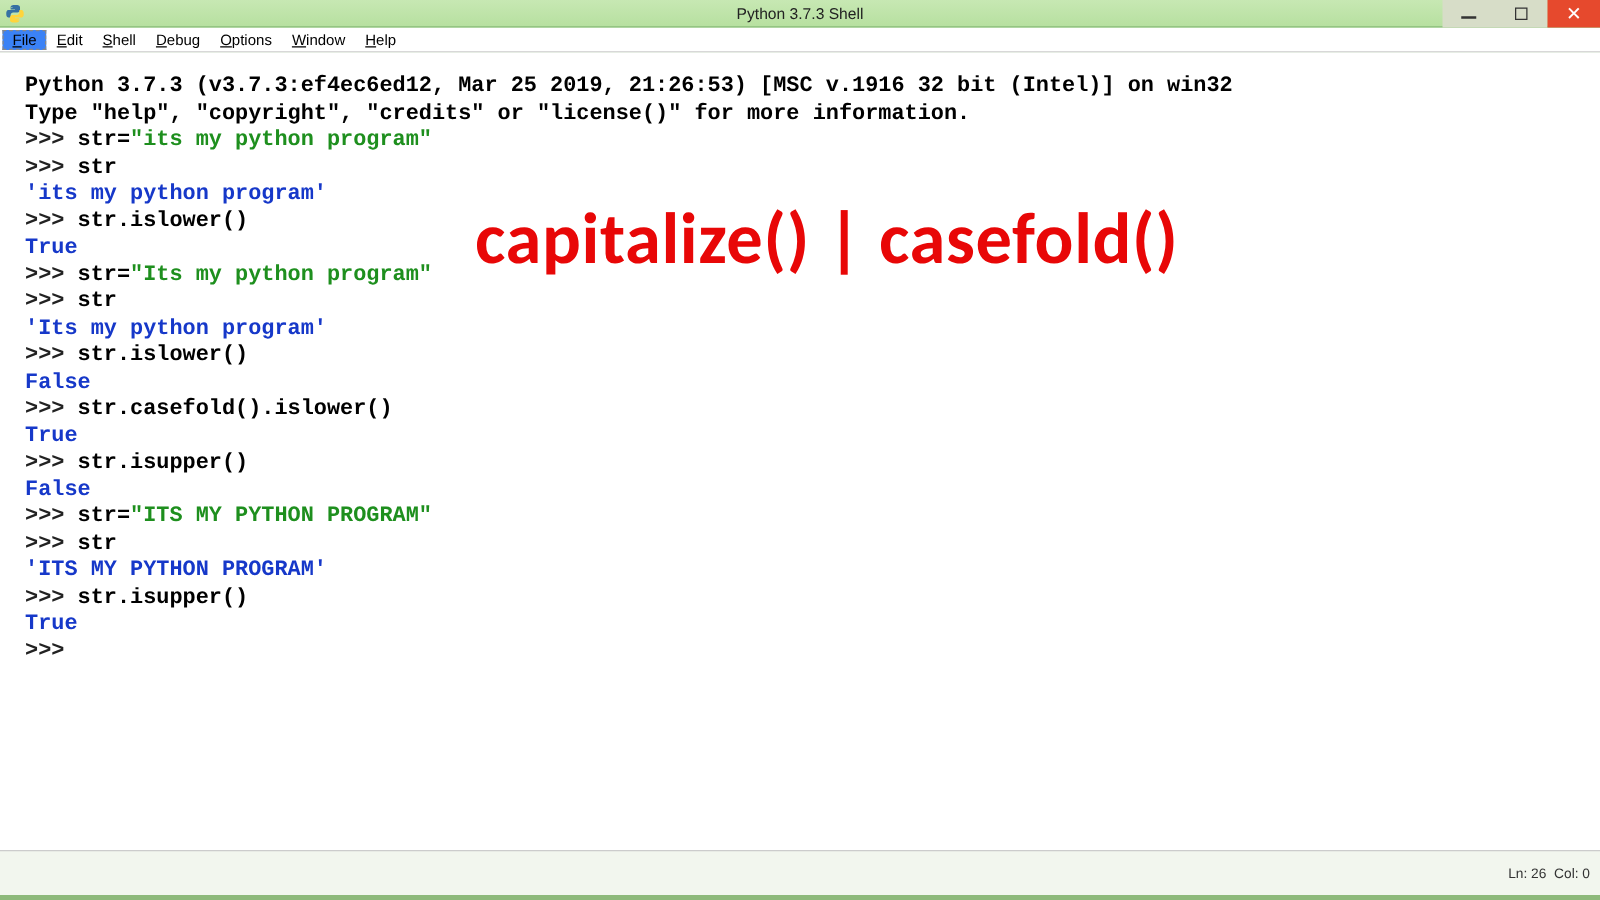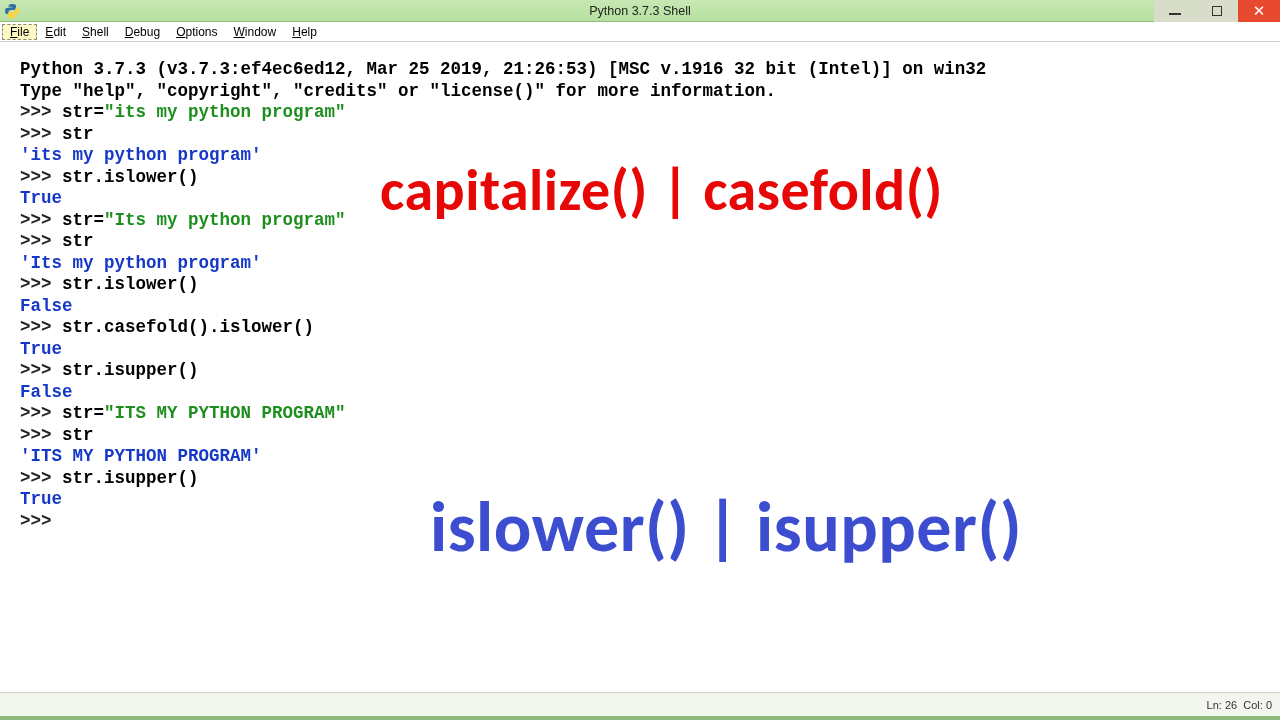--- a/index.html
+++ b/index.html
@@ -18,42 +18,42 @@
   .win-btn.min, .win-btn.max { background:#d7ddc8; color:#333; }
   .win-btn.close { background:#e6492d; color:#fff; font-size:15px; }
   .win-btn.min span, .win-btn.max span { display:block; }
   .win-btn.min span { width:12px; height:2px; background:#333; margin-top:6px;}
   .win-btn.max span { width:10px; height:10px; border:1px solid #333; }
   .win-btn.close span { font-weight:400; }
 
   
   .menubar { height: 20px; background:#fff; display:flex; align-items:center; font-size:12px; color:#000; padding:0 2px; border-bottom:1px solid #ccc;}
   .menu-item { padding: 1px 8px; cursor:default; }
-  .menu-item.selected { border:1px dashed #888; background:#fef9c3; padding:0 7px;}
+  .menu-item.selected { border:1px dashed #888; background:#3b82f6; padding:0 7px;}
   .mne { text-decoration: underline; }
 
   
   .editor {
     flex:1; background:#fff; position:relative; font-family:"Courier New","DejaVu Sans Mono",monospace;
     font-size:17.5px; line-height:21.5px; color:#000; padding:1px 4px 0 4px; overflow:hidden;
   }
   pre { margin:16px; white-space:pre; font-family:inherit;font-weight:bold; }             
   .ps-actual { color:#222; }
   .strlit { color:#1e8f1e; }          
   .ident { color:#000; }
   .out-blue { color:#1638c9; }
 
   
   .overlay { position:absolute; font-family:"Calibri","Segoe UI",sans-serif; font-weight:700; font-size:66px; line-height:1; white-space:nowrap; letter-spacing:0.5px;}
   .ov-red   { color:#e80707; left:380px; top:120px; font-size:58px;}
   .ov-green { color:#19a51c; left:490px; top:290px; font-size:70px;}
   .ov-blue  { color:#3c4ecf; left:430px; top:450px; font-size:70px;}
 
   
-  .statusbar { height:24px; background:#f2f6ee; border-top:1px solid #ccc; display:flex; justify-content:flex-end; align-items:center; font-size:11px; color:#333; padding-right:8px;}
+  .statusbar { height:36px; background:#f2f6ee; border-top:1px solid #ccc; display:flex; justify-content:flex-end; align-items:center; font-size:11px; color:#333; padding-right:8px;}
   .task-strip { height:4px; background:#8db97a; }
 
   
 </style>
 </head>
 <body>
 
 <div class="titlebar">
   <span class="app-icon">
     <svg width="16" height="16" viewBox="0 0 32 32">
@@ -103,21 +103,20 @@
 <span class="ps-actual">&gt;&gt;&gt; </span><span class="ident">str.isupper()</span>
 <span class="out-blue">False</span>
 <span class="ps-actual">&gt;&gt;&gt; </span><span class="ident">str=</span><span class="strlit">"ITS MY PYTHON PROGRAM"</span>
 <span class="ps-actual">&gt;&gt;&gt; </span><span class="ident">str</span>
 <span class="out-blue">'ITS MY PYTHON PROGRAM'</span>
 <span class="ps-actual">&gt;&gt;&gt; </span><span class="ident">str.isupper()</span>
 <span class="out-blue">True</span>
 <span class="ps-actual">&gt;&gt;&gt; </span></pre>
 
   <div class="overlay ov-red">capitalize() | casefold()</div>
-  <div class="overlay ov-blue">islower() | isupper()</div>
 </div>
 
 <div class="statusbar">
   <span>Ln:</span>&nbsp;
   <span>26</span>&nbsp;&nbsp;
   <span>Col:</span>&nbsp;
   <span>0</span>
 </div>
 <div class="task-strip"></div>
 

